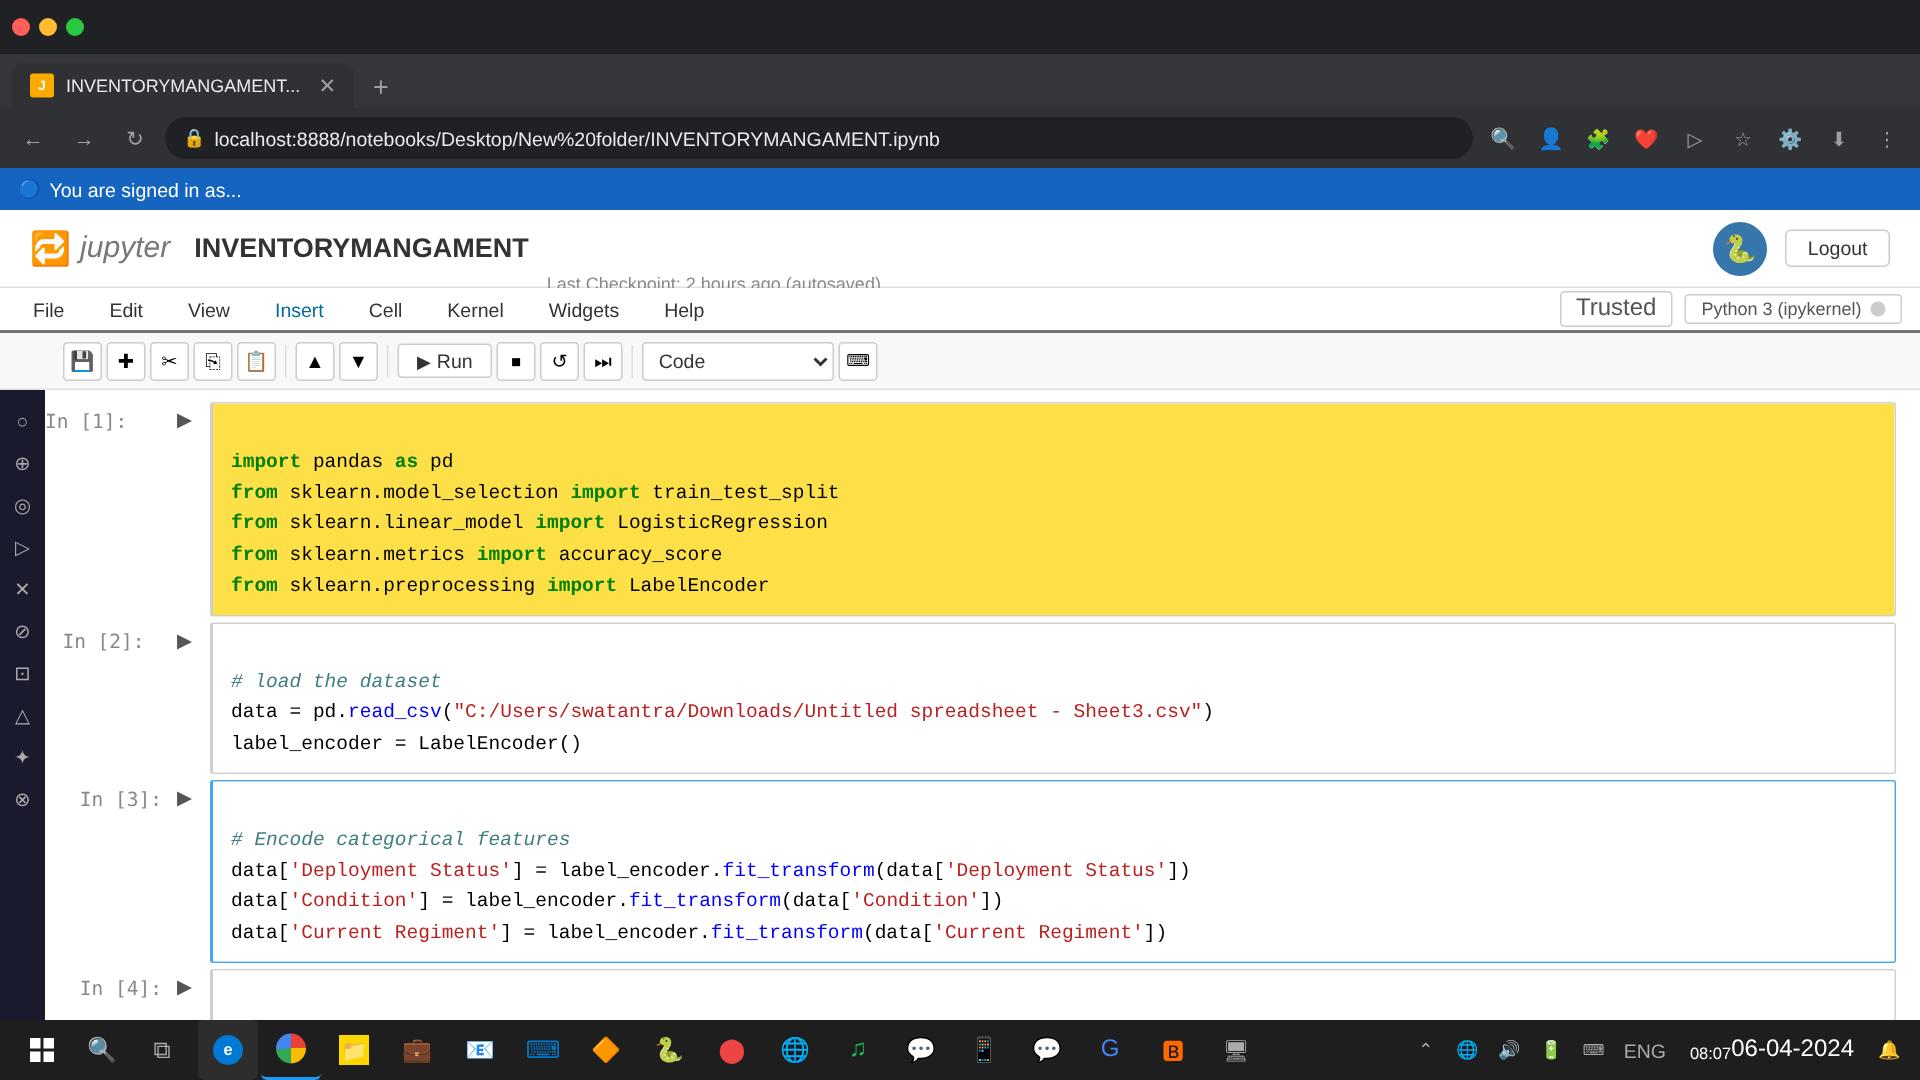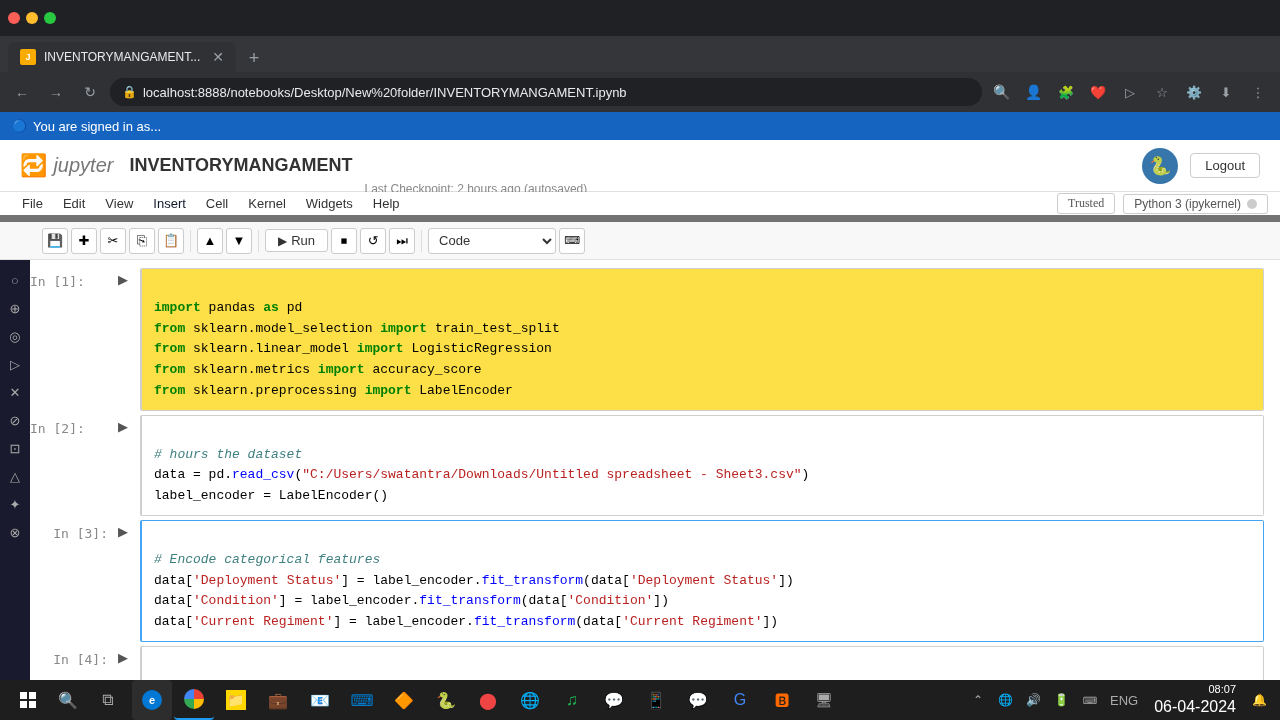--- a/index.html
+++ b/index.html
@@ -57,31 +57,31 @@
       <span style="font-size:20px;color:#777;font-weight:300;font-style:italic;">jupyter</span>
     </div>
     <span style="font-size:18px;color:#333;font-weight:bold;margin-left:4px;">INVENTORYMANGAMENT</span>
     <span style="font-size:12px;color:#888;margin-top:46px;">Last Checkpoint: 2 hours ago  (autosaved)</span>
     <div style="margin-left:auto;display:flex;align-items:center;gap:12px;">
       <div style="width:36px;height:36px;border-radius:50%;background:#3776ab;display:flex;align-items:center;justify-content:center;color:white;font-size:18px;">🐍</div>
       <button style="padding:4px 14px;border:1px solid #ccc;border-radius:4px;background:#fff;color:#333;cursor:pointer;font-size:13px;">Logout</button>
     </div>
   </div>
 
-  <div style="height:30px;background:#fff;border-bottom:7px solid #737373;display:flex;align-items:center;padding:0 12px;gap:0;">
+  <div style="height:30px;background:#fff;border-bottom:2px solid #737373;display:flex;align-items:center;padding:0 12px;gap:10px;">
     <span style="padding:3px 10px;color:#333;font-size:13px;cursor:pointer;">File</span>
     <span style="padding:3px 10px;color:#333;font-size:13px;cursor:pointer;">Edit</span>
     <span style="padding:3px 10px;color:#333;font-size:13px;cursor:pointer;">View</span>
-    <span style="padding:3px 10px;color:#0f172a;font-size:13px;cursor:pointer;text-align:center;">Insert</span>
+    <span style="padding:3px 10px;color:#0369a1;font-size:13px;cursor:pointer;text-align:center;">Insert</span>
     <span style="padding:3px 10px;color:#333;font-size:13px;cursor:pointer;">Cell</span>
     <span style="padding:3px 10px;color:#333;font-size:13px;cursor:pointer;">Kernel</span>
     <span style="padding:3px 10px;color:#333;font-size:13px;cursor:pointer;">Widgets</span>
     <span style="padding:3px 10px;color:#333;font-size:13px;cursor:pointer;">Help</span>
     <div style="margin-left:auto;display:flex;align-items:center;gap:8px;">
-      <span style="padding:2px 10px;border:1px solid #ccc;border-radius:3px;font-size:12px;color:#555;cursor:pointer;font-family:Liberation Serif, serif;">Trusted</span>
+      <span style="padding:2px 10px;border:1px solid #ccc;border-radius:3px;font-size:16px;color:#555;cursor:pointer;">Trusted</span>
       <div style="display:flex;align-items:center;gap:6px;padding:2px 10px;border:1px solid #ccc;border-radius:3px;font-size:12px;color:#555;cursor:pointer;">
         <span>Python 3 (ipykernel)</span>
         <div style="width:10px;height:10px;border-radius:50%;background:#ccc;"></div>
       </div>
     </div>
   </div>
 
   <div style="height:38px;background:#f8f8f8;border-bottom:1px solid #e0e0e0;display:flex;align-items:center;padding:0 12px 0 42px;gap:3px;">
     <button style="width:26px;height:26px;display:flex;align-items:center;justify-content:center;border:1px solid #ccc;border-radius:3px;background:#fff;cursor:pointer;font-size:13px;">💾</button>
     <button style="width:26px;height:26px;display:flex;align-items:center;justify-content:center;border:1px solid #ccc;border-radius:3px;background:#fff;cursor:pointer;font-size:13px;">✚</button>
@@ -134,25 +134,25 @@
           <div style="padding:8px 12px;font-family:'Courier New',monospace;font-size:13px;line-height:1.6;background:#fde047;white-space:pre;">
 <span style="color:#008000;font-weight:bold;">import</span> pandas <span style="color:#008000;font-weight:bold;">as</span> pd
 <span style="color:#008000;font-weight:bold;">from</span> sklearn.model_selection <span style="color:#008000;font-weight:bold;">import</span> train_test_split
 <span style="color:#008000;font-weight:bold;">from</span> sklearn.linear_model <span style="color:#008000;font-weight:bold;">import</span> LogisticRegression
 <span style="color:#008000;font-weight:bold;">from</span> sklearn.metrics <span style="color:#008000;font-weight:bold;">import</span> accuracy_score
 <span style="color:#008000;font-weight:bold;">from</span> sklearn.preprocessing <span style="color:#008000;font-weight:bold;">import</span> LabelEncoder</div>
         </div>
       </div>
 
       <div style="display:flex;margin:0 0 4px 0;min-height:40px;">
-        <div style="width:88px;min-width:88px;color:#888;font-size:13px;font-family:monospace;padding-top:6px;text-align:left;padding-right:10px;">In [2]:</div>
+        <div style="width:88px;min-width:88px;color:#888;font-size:13px;font-family:monospace;padding-top:6px;text-align:center;padding-right:10px;">In [2]:</div>
         <div style="width:18px;min-width:18px;padding-top:4px;color:#555;font-size:13px;cursor:pointer;">▶</div>
         <div style="flex:1;border:1px solid #cfcfcf;border-left:2px solid #cfcfcf;border-radius:2px;background:#fff;margin-left:4px;margin-right:16px;overflow:hidden;">
           <div style="padding:8px 12px;font-family:'Courier New',monospace;font-size:13px;line-height:1.6;background:#fff;white-space:pre;">
-<span style="color:#408080;font-style:italic;"># hours the dataset</span>
+<span style="color:#408080;font-style:italic;"># load the dataset</span>
 data = pd.<span style="color:#0000ff;">read_csv</span>(<span style="color:#ba2121;">"C:/Users/swatantra/Downloads/Untitled spreadsheet - Sheet3.csv"</span>)
 label_encoder = LabelEncoder()</div>
         </div>
       </div>
 
       <div style="display:flex;margin:0 0 4px 0;min-height:40px;">
         <div style="width:88px;min-width:88px;color:#888;font-size:13px;font-family:monospace;padding-top:6px;text-align:right;padding-right:10px;">In [3]:</div>
         <div style="width:18px;min-width:18px;padding-top:4px;color:#555;font-size:13px;cursor:pointer;">▶</div>
         <div style="flex:1;border:1px solid #42a5f5;border-left:2px solid #42a5f5;border-radius:2px;background:#fff;margin-left:4px;margin-right:16px;overflow:hidden;">
           <div style="padding:8px 12px;font-family:'Courier New',monospace;font-size:13px;line-height:1.6;background:#fff;white-space:pre;">
@@ -219,19 +219,19 @@
     <div style="width:40px;height:40px;display:flex;align-items:center;justify-content:center;cursor:pointer;font-size:14px;color:#aaa;">🖥</div>
   </div>
 
   <div style="margin-left:auto;display:flex;align-items:center;gap:4px;">
     <div style="width:24px;height:24px;display:flex;align-items:center;justify-content:center;color:#aaa;cursor:pointer;font-size:12px;">⌃</div>
     <div style="width:24px;height:24px;display:flex;align-items:center;justify-content:center;color:#aaa;cursor:pointer;font-size:12px;">🌐</div>
     <div style="width:24px;height:24px;display:flex;align-items:center;justify-content:center;color:#aaa;cursor:pointer;font-size:12px;">🔊</div>
     <div style="width:24px;height:24px;display:flex;align-items:center;justify-content:center;color:#aaa;cursor:pointer;font-size:12px;">🔋</div>
     <div style="width:24px;height:24px;display:flex;align-items:center;justify-content:center;color:#aaa;cursor:pointer;font-size:10px;">⌨</div>
     <div style="color:#aaa;font-size:13px;cursor:pointer;padding:0 4px;">ENG</div>
-    <div style="display:flex;flex-direction:column;align-items:flex-end;padding:0 8px;cursor:pointer;">
+    <div style="display:flex;flex-direction:row;align-items:flex-end;padding:0 8px;cursor:pointer;">
       <span style="color:#fff;font-size:11px;line-height:1.3;">08:07</span>
       <span style="color:#fff;font-size:16px;line-height:1.3;">06-04-2024</span>
     </div>
     <div style="width:24px;height:24px;display:flex;align-items:center;justify-content:center;color:#aaa;cursor:pointer;font-size:12px;">🔔</div>
   </div>
 </div>
 
 </body></html>

